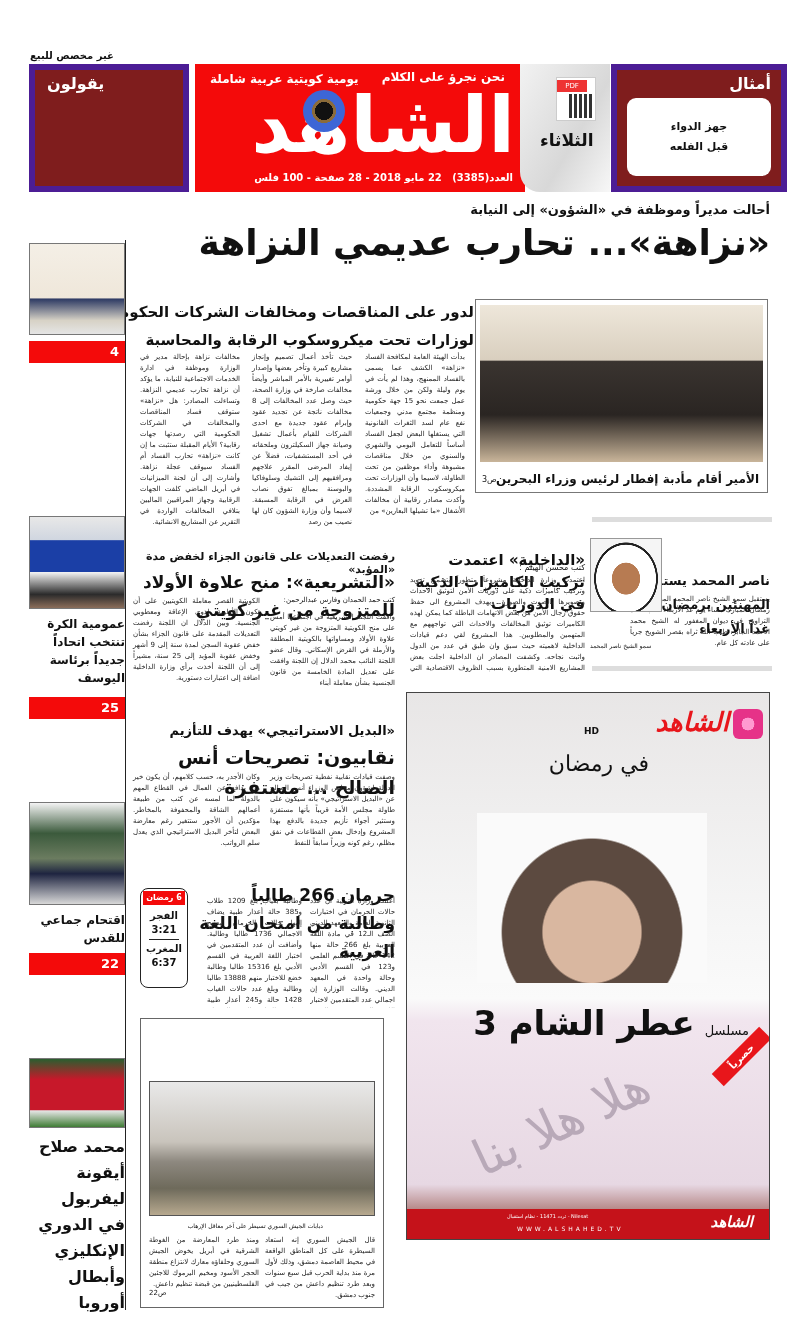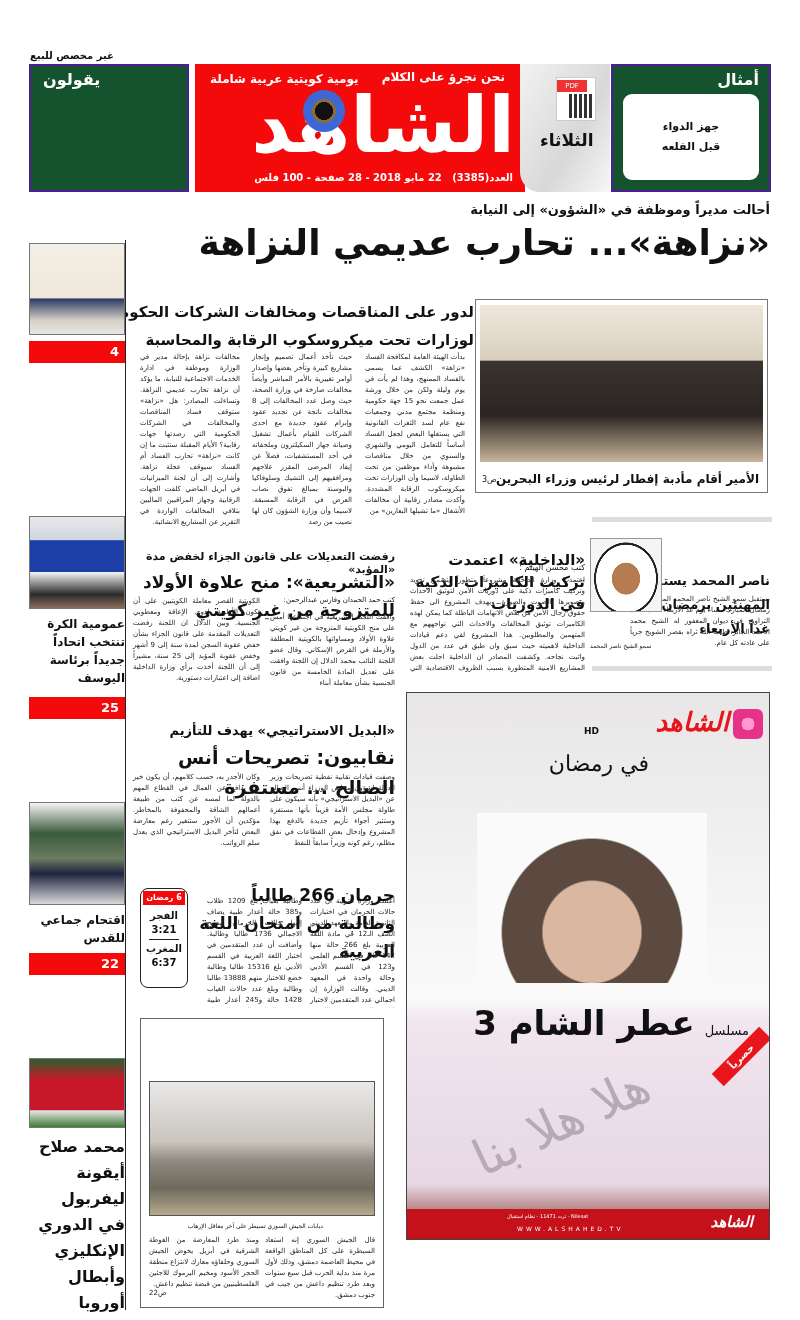--- a/index.html
+++ b/index.html
@@ -3,23 +3,23 @@
 <meta charset="utf-8">
 <style>
   * { box-sizing: border-box; margin: 0; padding: 0; }
   html, body { width: 800px; height: 1320px; background: #fff; overflow: hidden; }
   body { font-family: "DejaVu Sans", sans-serif; color: #111; position: relative; }
   .abs { position: absolute; }
   .red { background: #f40a0a; }
 
   
   .not-for-sale { left: 30px; top: 50px; font-size: 10px; font-weight: bold; }
-  .box-red { background: #14532d; border: 2px solid #4c1d95; }
+  .box-red { background: #7f1d1d; border: 6px solid #4c1d95; }
   .say-box { left: 29px; top: 64px; width: 160px; height: 128px; }
-  .prov-box { left: 611px; top: 64px; width: 160px; height: 128px; }
+  .prov-box { left: 611px; top: 64px; width: 176px; height: 128px; }
   .box-title { position: absolute; top: 4px; font-size: 16px; font-weight: bold; color: #fff; }
   .say-box .box-title { left: 12px; }
   .prov-box .box-title { right: 10px; }
   .inner-white { position: absolute; left: 10px; right: 10px; top: 28px; bottom: 10px; background: #fff; border-radius: 9px; display: flex; flex-direction: column; justify-content: center; align-items: center; text-align: center; font-size: 11px; font-weight: bold; line-height: 20px; }
   .mast-tag { font-size: 12px; color: #fff; font-weight: bold; }
   .logo { font-family: "DejaVu Sans", sans-serif; font-weight: bold; font-size: 78px; color: #fff; letter-spacing: -2px; line-height: 1; }
   .eye { width: 42px; height: 42px; border-radius: 50%; background: radial-gradient(circle, #111 0 30%, #8a6b3a 31% 40%, #3d66d6 41% 100%); }
   .fold { left: 520px; top: 64px; width: 90px; height: 128px; background: linear-gradient(120deg, #f2f2f2 0%, #d8d8d8 60%, #f7f7f7 100%); border-radius: 0 0 0 20px; }
   .pdf { left: 556px; top: 77px; width: 40px; height: 44px; background: #fff; border: 1px solid #ccc; }
   .pdf-label { position: absolute; top: 2px; left: 0; width: 30px; height: 12px; background: #e33; color: #fff; font-size: 7px; text-align: center; line-height: 12px; }

